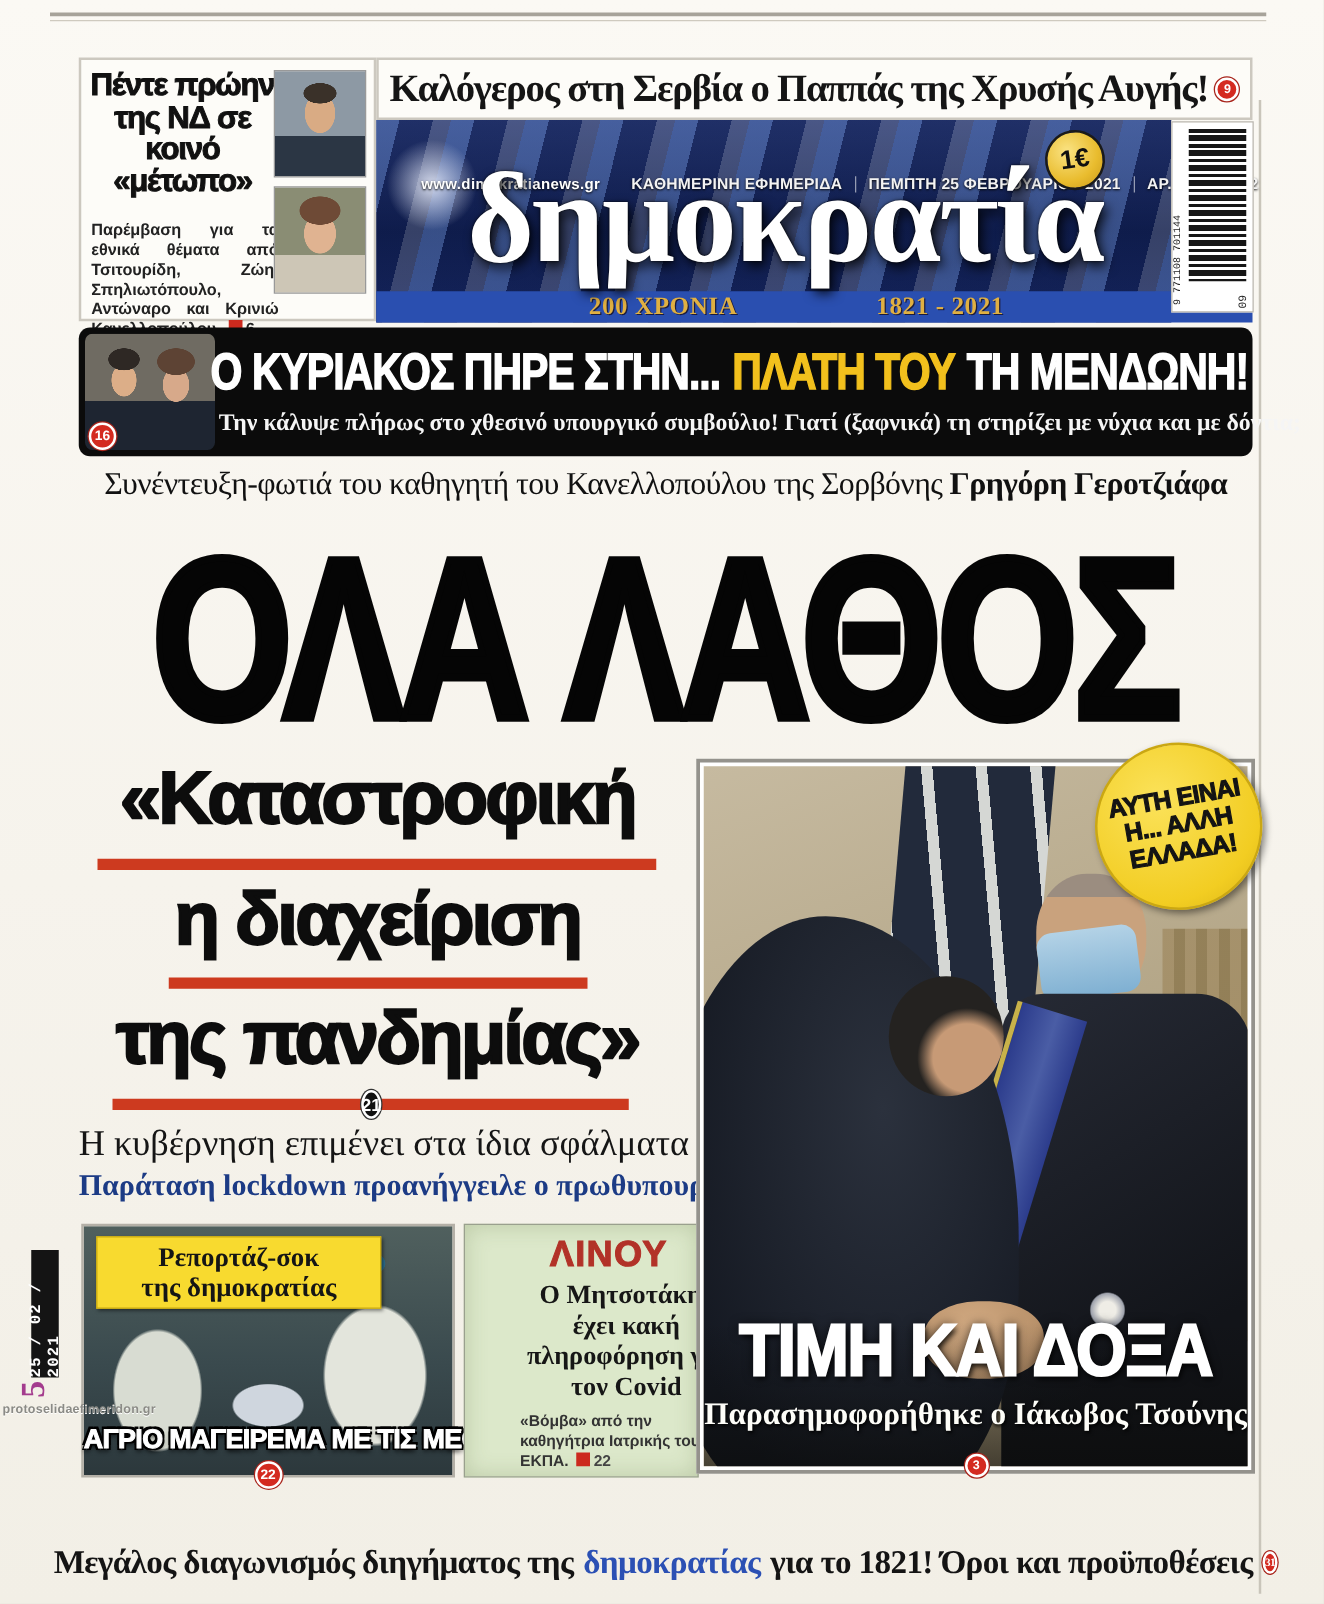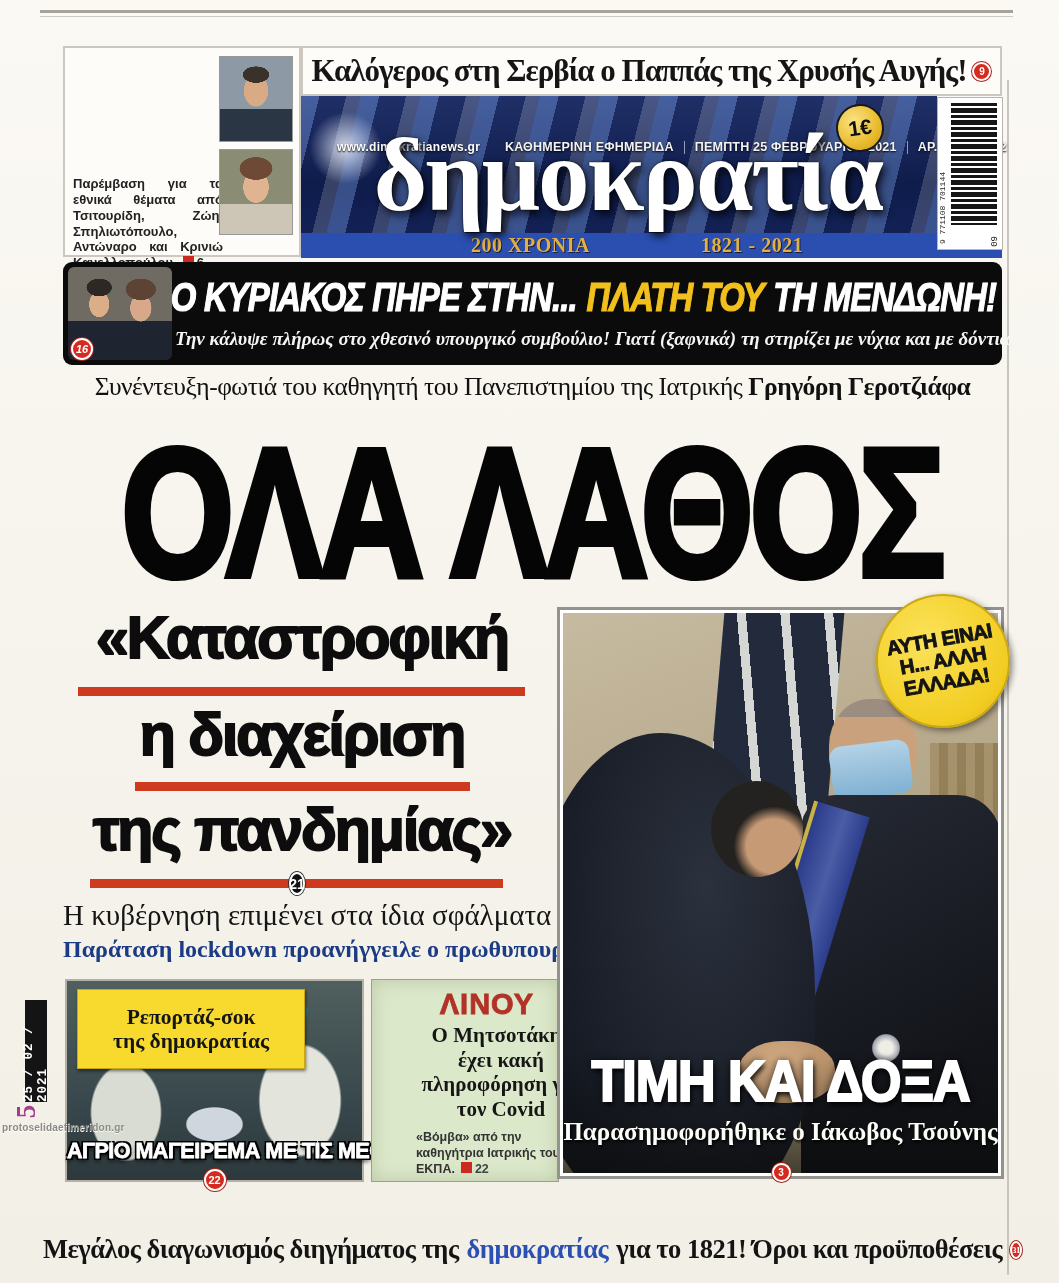--- a/index.html
+++ b/index.html
@@ -71,21 +71,21 @@
            box-sizing:border-box;z-index:3;}
   .bc-num{position:absolute;left:0;top:4px;height:142px;writing-mode:vertical-rl;
           transform:rotate(180deg);font-family:"Liberation Mono",monospace;font-size:8px;color:#222;
           display:flex;align-items:center;}
   .bc-bars{position:absolute;left:13px;top:5px;right:5px;bottom:24px;
            background:repeating-linear-gradient(180deg,#161616 0 3px,transparent 3px 5px,#161616 5px 10px,transparent 10px 12px);}
   .bc-suf{position:absolute;right:2px;bottom:2px;writing-mode:vertical-rl;transform:rotate(180deg);
           font-family:"Liberation Mono",monospace;font-size:9px;color:#222;}
 
   
-  .mbar{left:63px;top:262px;width:939px;height:103px;background:#0b0b0b;border-radius:9px;font-style:italic;}
+  .mbar{left:63px;top:262px;width:939px;height:103px;background:#0b0b0b;border-radius:9px;}
   .mbar-photos{position:absolute;left:5px;top:5px;width:104px;height:93px;border-radius:6px;overflow:hidden;
     background:
       radial-gradient(ellipse 20px 14px at 30% 22%,#2e2824 62%,transparent 64%),
       radial-gradient(ellipse 17px 22px at 30% 40%,#dcae88 58%,transparent 60%),
       radial-gradient(ellipse 24px 17px at 70% 24%,#5d4334 62%,transparent 64%),
       radial-gradient(ellipse 18px 23px at 70% 44%,#d7a98a 58%,transparent 60%),
       linear-gradient(180deg,#6f6b62 0 58%,#1e2531 58%);}
   .mbar-h{position:absolute;left:110px;right:8px;top:6px;height:58px;display:flex;
           align-items:center;justify-content:center;white-space:nowrap;
           transform:scaleX(.8);transform-origin:center;}
@@ -114,21 +114,21 @@
 
   
   .icu{left:65px;top:979px;width:299px;height:203px;border:2px solid #b4b0a7;box-sizing:border-box;
     background:
       radial-gradient(ellipse 24px 15px at 24% 26%,#2e6f8e 60%,transparent 62%),
       radial-gradient(ellipse 28px 17px at 76% 15%,#2e6f8e 60%,transparent 62%),
       radial-gradient(ellipse 62px 85px at 20% 66%,#d8dcd2 55%,transparent 58%),
       radial-gradient(ellipse 72px 98px at 79% 60%,#e3e5dc 55%,transparent 58%),
       radial-gradient(ellipse 50px 30px at 50% 72%,#cfd6de 55%,transparent 58%),
       linear-gradient(180deg,#50605e 0%,#3a4a4e 55%,#2c383c 100%);}
-  .icu-label{position:absolute;left:10px;top:8px;width:222px;padding:15px 2px;background:#f8da2f;
+  .icu-label{position:absolute;left:10px;top:8px;width:222px;padding:4px 2px;background:#f8da2f;
              border:1px solid #c9a90f;box-shadow:1px 2px 3px rgba(0,0,0,.5);
              font-family:"Liberation Serif",serif;font-weight:bold;font-size:21.5px;line-height:1.12;
              text-align:center;color:#151515;}
   .icu-cap{position:absolute;left:0;right:0;bottom:16px;text-align:center;color:#fff;
            font-weight:bold;font-size:21.5px;letter-spacing:-0.5px;-webkit-text-stroke:.8px #fff;
            text-shadow:2px 2px 0 #000,-2px 2px 0 #000,2px -2px 0 #000,-2px -2px 0 #000,0 3px 4px #000;
            white-space:nowrap;}
   .b22{position:absolute;left:calc(50% - 11px);bottom:-11px;width:22px;height:22px;font-size:11px;}
 
   
@@ -207,20 +207,21 @@
 </head>
 <body>
 
 <div id="page">
 
   <div class="abs topline1"></div>
   <div class="abs topline2"></div>
   <div class="abs rightline"></div>
 
   <div class="abs ndbox">
+    <div class="nd-head">Πέντε πρώην της ΝΔ σε κοινό «μέτωπο»</div>
     <div class="nd-body"><span>Παρέμβαση για τα εθνικά θέματα από Τσιτουρίδη, Ζώη, Σπηλιωτόπουλο, Αντώναρο και Κρινιώ Κανελλοπούλου.</span><span class="sq"></span><b>6</b></div>
     <div class="nd-photos">
       <div class="pframe ph-man"></div>
       <div class="pframe ph-woman"></div>
     </div>
   </div>
 
   <div class="abs strip ctr">
     <span class="strip-h">Καλόγερος στη Σερβία ο Παππάς της Χρυσής Αυγής!</span>
     <span class="badge" style="width:19px;height:19px;font-size:10px;margin-left:6px;">9</span>
@@ -251,21 +252,21 @@
     <div class="mbar-photos"></div>
     <div class="mbar-h">
       <span class="w">Ο ΚΥΡΙΑΚΟΣ ΠΗΡΕ ΣΤΗΝ...</span>
       <span class="y">ΠΛΑΤΗ ΤΟΥ</span>
       <span class="w">ΤΗ ΜΕΝΔΩΝΗ!</span>
     </div>
     <div class="mbar-sub">Την κάλυψε πλήρως στο χθεσινό υπουργικό συμβούλιο! Γιατί (ξαφνικά) τη στηρίζει με νύχια και με δόντια;</div>
     <span class="badge b16">16</span>
   </div>
 
-  <div class="abs kicker"><span>Συνέντευξη-φωτιά του καθηγητή του Πανεπιστημίου της Ιατρικής </span><b>Γρηγόρη Γεροτζιάφα</b></div>
+  <div class="abs kicker"><span>Συνέντευξη-φωτιά του καθηγητή του Κανελλοπούλου της Σορβόνης </span><b>Γρηγόρη Γεροτζιάφα</b></div>
 
   <div class="abs mega ctr">
     <span>ΟΛΑ ΛΑΘΟΣ</span>
   </div>
 
   <div class="abs qline" style="top:604px;">«Καταστροφική</div>
   <div class="abs qbar" style="left:78px;top:687px;width:447px;"></div>
   <div class="abs qline" style="top:701px;">η διαχείριση</div>
   <div class="abs qbar" style="left:135px;top:782px;width:335px;"></div>
   <div class="abs qline" style="top:796px;">της πανδημίας»</div>

